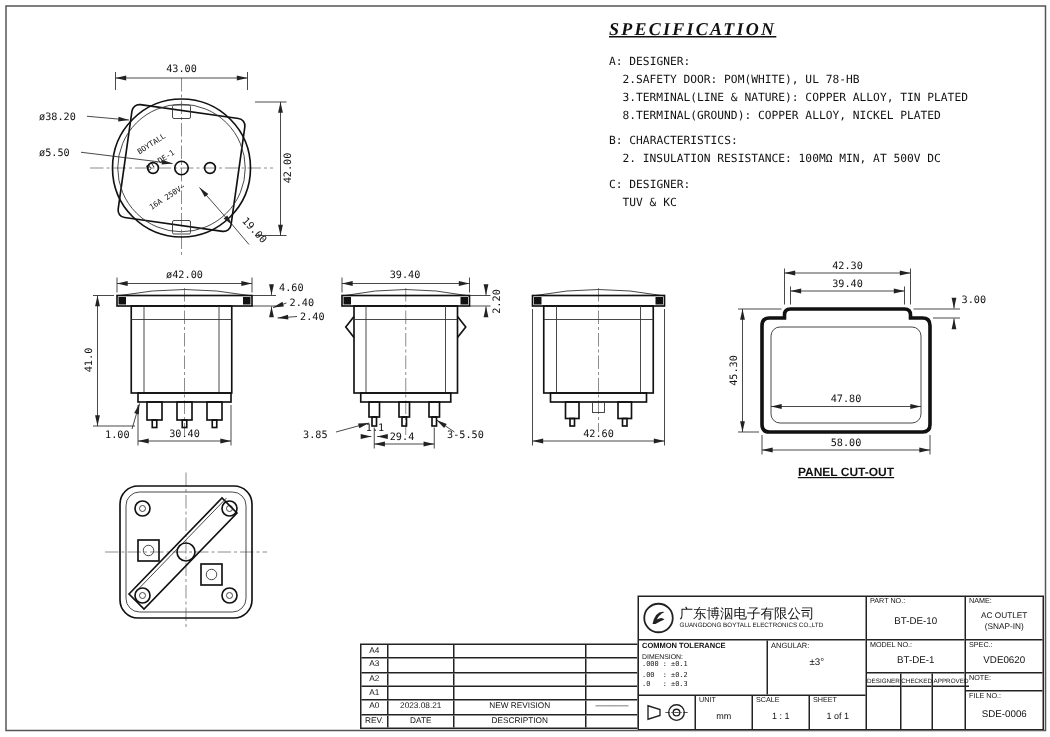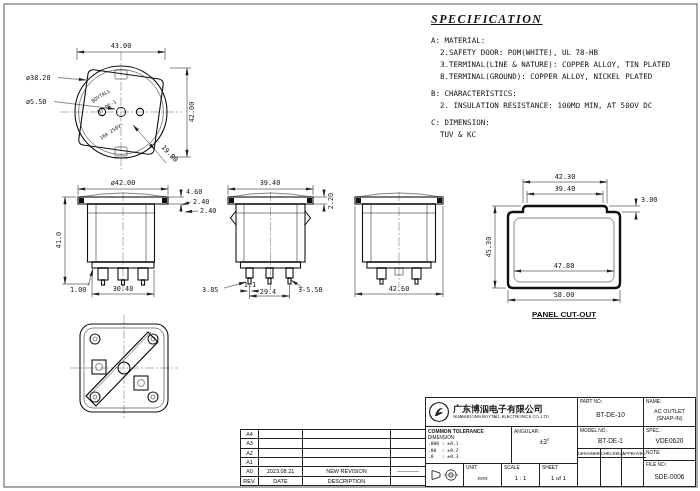--- a/index.html
+++ b/index.html
@@ -14,21 +14,21 @@
   .thin{fill:none;stroke:#333;stroke-width:0.6}
   .fillsq{fill:#111;stroke:none}
   .cl{stroke:#666;stroke-width:0.5;stroke-dasharray:9 2 2 2;fill:none}
   .ext,.dim-l{stroke:#222;stroke-width:0.55;fill:none}
   .dim{font:6.8px "DejaVu Sans Mono",monospace;fill:#111;text-anchor:middle}
   .dim-left{text-anchor:start}
   .mark{font:5px "DejaVu Sans Mono",monospace;fill:#111}
   .caption{font:bold 8px "Liberation Sans",sans-serif;fill:#111;text-anchor:middle;text-decoration:underline}
 
   
-  .specblock{position:absolute;left:431px;top:12px;width:268px}
+  .specblock{position:absolute;left:406px;top:12px;width:268px}
   .spec-title{font:italic bold 12px "Liberation Serif",serif;text-decoration:underline;
               letter-spacing:1.5px;margin-bottom:9px}
   .spec-label{font:7.5px "DejaVu Sans Mono",monospace;margin-top:8px;white-space:nowrap}
   .spec-item{font:7.5px "DejaVu Sans Mono",monospace;margin:3px 0 0 9px;white-space:nowrap}
 
   
   .revtable{position:absolute;left:240px;top:429px;width:186px;height:57px;display:flex;
             flex-direction:column;border:1px solid #222;font-size:5.5px;background:#fff}
   .rev-row{flex:1;display:flex;border-bottom:1px solid #222}
   .rev-row:last-child{border-bottom:none}
@@ -37,21 +37,21 @@
   .rc:last-child{border-right:none}
   .c1{width:18px}.c2{width:44px}.c3{flex:1}.c4{width:34px}
 
   
   .tb{position:absolute;left:425px;top:397px;width:271px;height:90px;border:1px solid #222;
       display:flex;background:#fff}
   .tb-col1{width:152px;border-right:1px solid #222;display:flex;flex-direction:column}
   .tb-company{height:29px;border-bottom:1px solid #222;display:flex;align-items:center;
               gap:3px;padding:1px 2px}
   .company-names{display:flex;flex-direction:column;line-height:1.1}
-  .company-cn{font-size:9px;font-weight:bold;white-space:nowrap}
+  .company-cn{font-size:9px;font-weight:normal;white-space:nowrap}
   .company-en{font-size:4.2px;white-space:nowrap}
   .tb-tol{height:37px;border-bottom:1px solid #222;display:flex}
   .tol-dims{width:86px;border-right:1px solid #222;padding:1px 2px;font-size:4.6px;line-height:1.4}
   .tol-title{font-size:5px;font-weight:bold;white-space:nowrap}
   .tol-row{font-family:"DejaVu Sans Mono",monospace;white-space:pre}
   .tol-ang{flex:1;padding:1px 2px;font-size:5px;display:flex;flex-direction:column}
   .ang-val{font-size:6.5px;margin-top:4px;text-align:center}
   .tb-units{flex:1;display:flex}
   .proj{width:38px;border-right:1px solid #222;display:flex;align-items:center;justify-content:center}
   .ucell{flex:1;border-right:1px solid #222;display:flex;flex-direction:column;font-size:4.8px;padding:1px 2px}
@@ -286,33 +286,33 @@
     <rect x="134" y="376" width="14" height="14" class="obj"></rect>
       <circle cx="141" cy="383" r="3.5" class="thin"></circle>
     <circle cx="124" cy="368" r="6" class="obj"></circle>
   </g>
 </svg>
 
 <div class="specblock">
   <div class="spec-title">SPECIFICATION</div>
 
   <div>
-    <div class="spec-label">A: MATERIAL:</div>
+    <div class="spec-label">A: DESIGNER:</div>
     <div class="spec-item">2.SAFETY DOOR: POM(WHITE), UL 78-HB</div>
     <div class="spec-item">3.TERMINAL(LINE &amp; NATURE): COPPER ALLOY, TIN PLATED</div>
     <div class="spec-item">8.TERMINAL(GROUND): COPPER ALLOY, NICKEL PLATED</div>
   </div>
 
   <div>
     <div class="spec-label">B: CHARACTERISTICS:</div>
     <div class="spec-item">2. INSULATION RESISTANCE: 100MΩ MIN, AT 500V DC</div>
   </div>
 
   <div>
-    <div class="spec-label">C: DIMENSION:</div>
+    <div class="spec-label">C: DESIGNER:</div>
     <div class="spec-item">TUV &amp; KC</div>
   </div>
 </div>
 
 <div class="revtable">
   <div class="rev-row">
     <div class="rc c1">A4</div>
     <div class="rc c2"></div>
     <div class="rc c3"></div>
     <div class="rc c4"></div>

